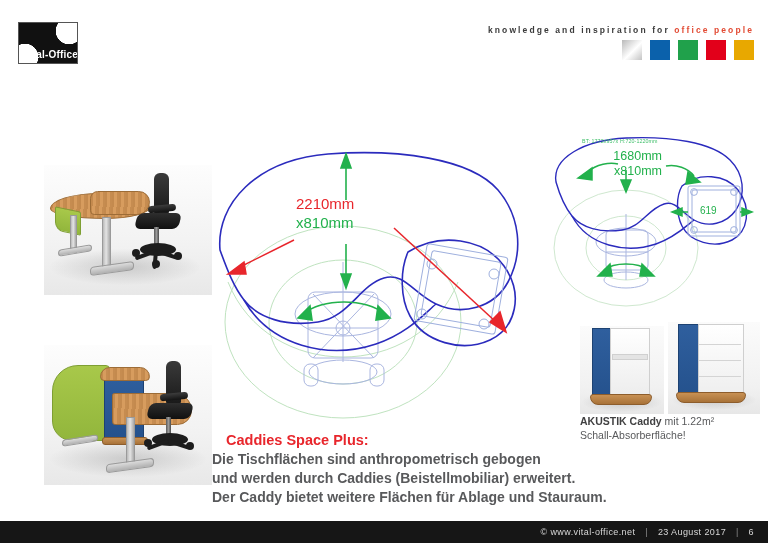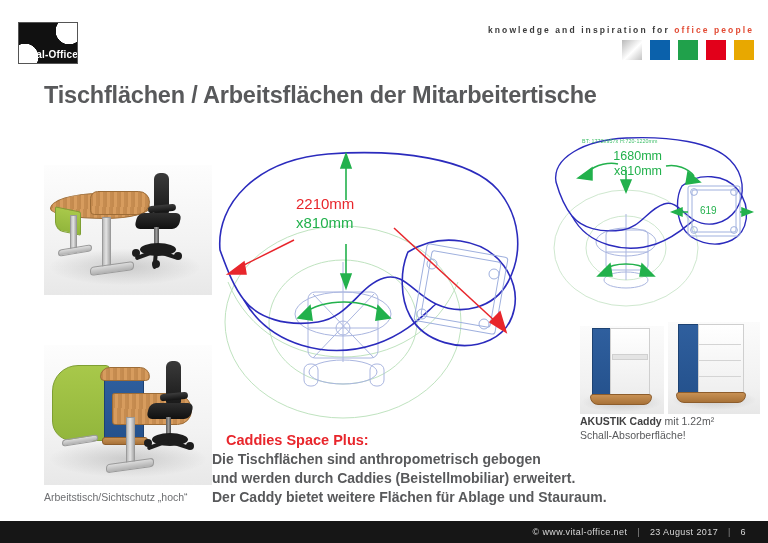--- a/index.html
+++ b/index.html
@@ -254,21 +254,21 @@
   .footer {
     position: absolute;
     left: 0;
     right: 0;
     bottom: 0;
     height: 22px;
     background: #161616;
     display: flex;
     align-items: center;
     justify-content: flex-end;
-    padding-right: 22px;
+    padding-right: 14px;
     box-sizing: border-box;
   }
   .footer-text {
     color: #d8d8d8;
     font-size: 9px;
     letter-spacing: .4px;
     white-space: nowrap;
   }
   .footer-sep { color: #8a8a8a; margin: 0 7px; }
 </style>
@@ -288,21 +288,20 @@
   </div>
 
   <div class="swatches">
     <div class="swatch" style="background:linear-gradient(135deg,#b9b9b9,#ffffff 55%,#c3c3c3);"></div>
     <div class="swatch" style="background:#0b61ab;"></div>
     <div class="swatch" style="background:#20a14b;"></div>
     <div class="swatch" style="background:#e2001a;"></div>
     <div class="swatch" style="background:#e8a800;"></div>
   </div>
 
-  <div class="page-title">Tischflächen / Arbeitsflächen der Mitarbeitertische</div>
 
 
   <div class="photo photo-1">
     <div class="shadow-ellipse" style="left:6px;top:84px;width:150px;height:36px;"></div>
 
     <div class="desk-top desk-top-round" style="left:6px;top:28px;width:98px;height:24px;"></div>
     <div class="desk-top" style="left:46px;top:26px;width:58px;height:22px;border-radius:18px 26px 30px 10px;"></div>
 
     <div class="panel-green" style="left:11px;top:44px;width:24px;height:22px;border-radius:2px 2px 2px 8px;transform:skewY(12deg);"></div>
 
@@ -344,21 +343,20 @@
     <div class="chair-arm" style="left:116px;top:48px;width:28px;height:7px;transform:rotate(-6deg);"></div>
     <div class="chair-seat" style="left:104px;top:58px;width:44px;height:16px;transform:skewX(-14deg);"></div>
     <div class="chair-post" style="left:122px;top:72px;width:5px;height:20px;"></div>
     <div class="chair-base" style="left:108px;top:88px;width:36px;height:13px;"></div>
     <div class="chair-leg" style="left:124px;top:94px;width:22px;height:4px;transform:rotate(18deg);"></div>
     <div class="chair-leg" style="left:124px;top:94px;width:22px;height:4px;transform:rotate(160deg);"></div>
     <div class="chair-base" style="left:142px;top:97px;width:8px;height:8px;"></div>
     <div class="chair-base" style="left:100px;top:94px;width:8px;height:8px;"></div>
   </div>
 
-  <div class="cap cap-bot">Arbeitstisch/Sichtschutz „hoch“</div>
 
   <div class="cad cad-main">
     <svg width="350" height="290" viewBox="0 0 350 290">
 
       <g stroke="#bfe3bf" fill="none" stroke-width="1">
         <ellipse cx="135" cy="190" rx="118" ry="96"></ellipse>
         <ellipse cx="135" cy="190" rx="74" ry="62"></ellipse>
         <path d="M20 150 C60 250 210 250 250 150"></path>
       </g>
 

